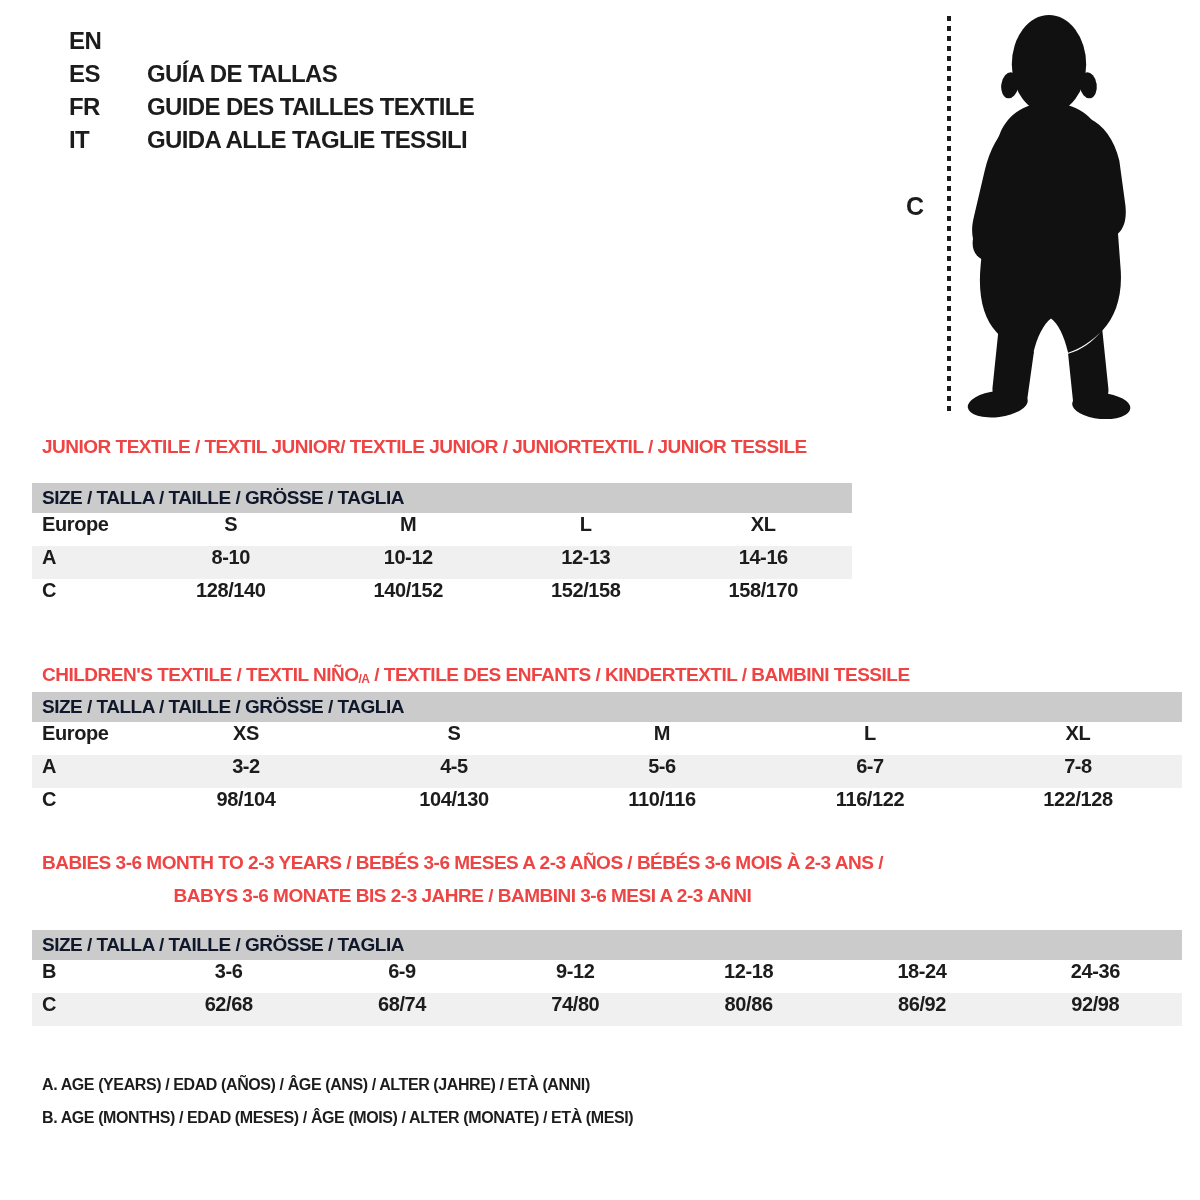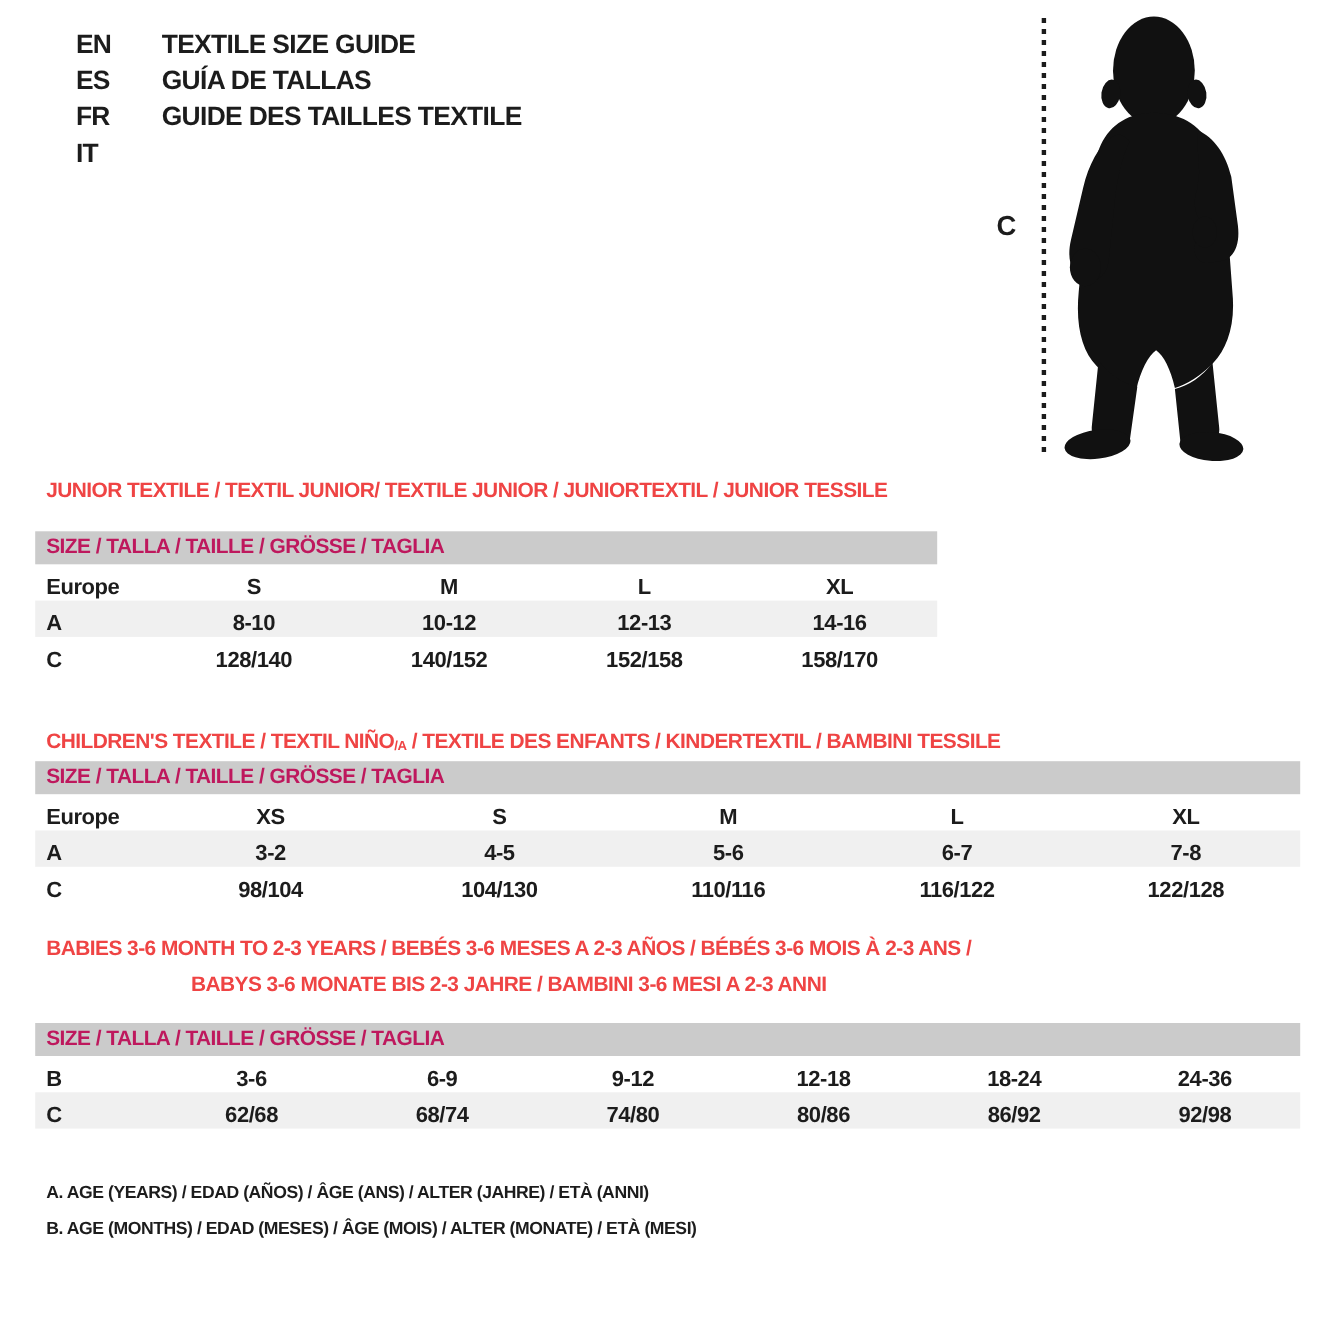--- a/index.html
+++ b/index.html
@@ -24,52 +24,52 @@
 
   
   .section-title{position:absolute;left:42px;font-size:19px;font-weight:bold;
     letter-spacing:-0.5px;white-space:nowrap;color:#ef4444;}
   .section-title .sub{font-size:12px;vertical-align:-2px;}
   .two-line{line-height:33px;}
 
   
   .stable{position:absolute;left:32px;}
   .thead{height:30px;background:#cbcbcb;display:flex;align-items:center;
-    padding-left:10px;font-size:19px;font-weight:bold;color:#be185d;letter-spacing:-0.5px;}
-  .trow{display:flex;align-items:flex-end;height:33px;font-size:20px;font-weight:bold;letter-spacing:-0.4px;}
+    padding-left:10px;font-size:19px;font-weight:bold;color:#0f172a;letter-spacing:-0.5px;}
+  .trow{display:flex;align-items:flex-start;height:33px;font-size:20px;font-weight:bold;letter-spacing:-0.4px;}
   .trow .rlabel{width:100px;padding-left:10px;flex:none;}
   .trow .cell{flex:1;text-align:center;}
   .row-gray{background:#f0f0f0;}
   .row-white{background:transparent;}
 
   
   .legend{position:absolute;left:42px;top:1068px;}
   .legend-line{height:33px;display:flex;align-items:center;font-size:16px;
     font-weight:bold;letter-spacing:-0.4px;white-space:nowrap;}
 </style>
 </head>
 <body>
 
 <div class="page">
 
   <div class="lang-block">
     <div class="lang-row">
       <span class="lang-code">EN</span>
-      <span class="lang-label">TEXTILE SIZE GUIDE</span>
     </div>
     <div class="lang-row">
       <span class="lang-code">ES</span>
       <span class="lang-label">GUÍA DE TALLAS</span>
     </div>
     <div class="lang-row">
       <span class="lang-code">FR</span>
       <span class="lang-label">GUIDE DES TAILLES TEXTILE</span>
     </div>
     <div class="lang-row">
       <span class="lang-code">IT</span>
+      <span class="lang-label">GUIDA ALLE TAGLIE TESSILI</span>
     </div>
   </div>
 
   <div class="figure">
     <div class="dashed-line"></div>
     <div class="c-label">C</div>
     <svg width="172" height="407" viewBox="0 0 170 405">
       <g fill="#111111">
         <ellipse cx="84" cy="52" rx="37" ry="49"></ellipse>
         <ellipse cx="45" cy="73" rx="8.5" ry="13" transform="rotate(8 45 73)"></ellipse>

